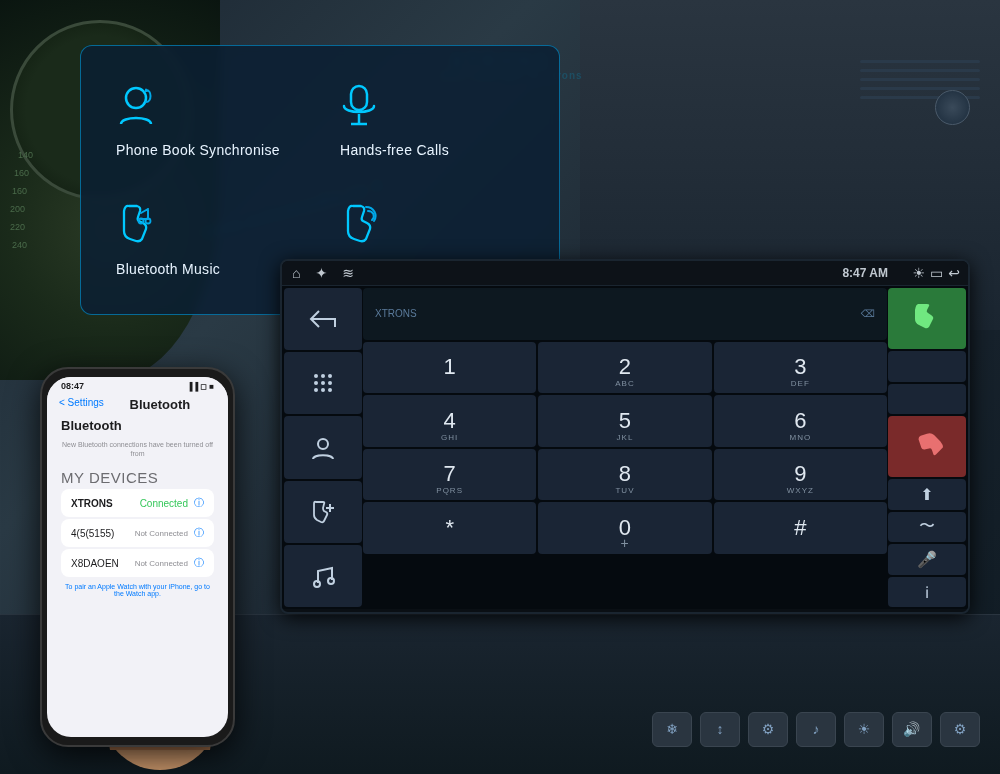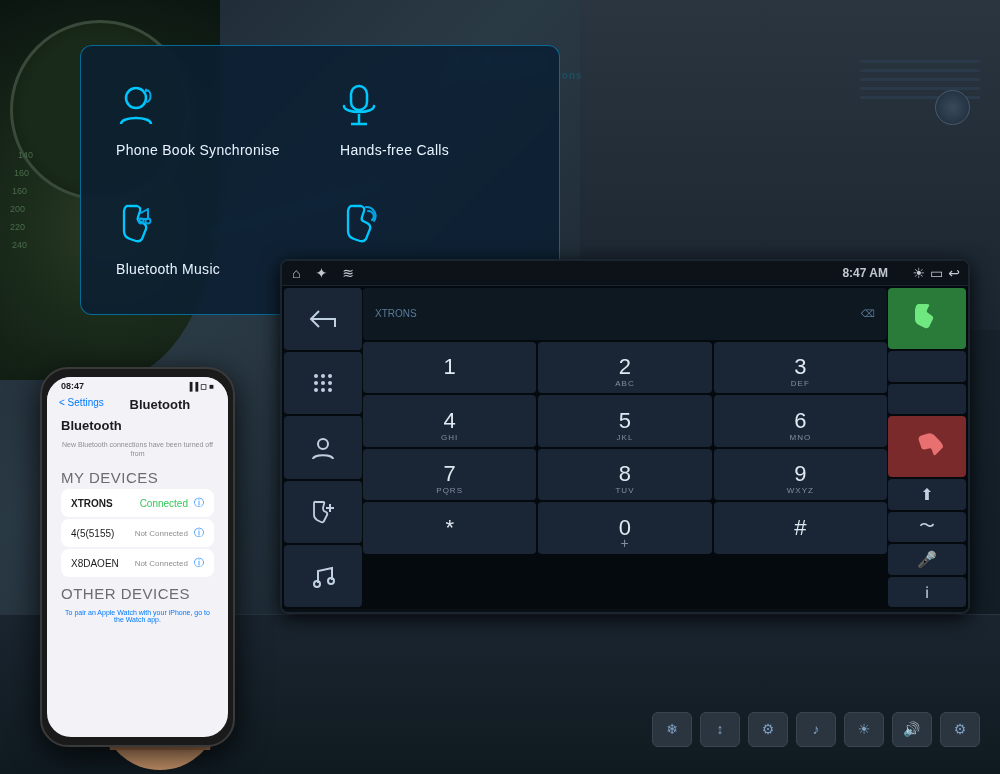--- a/index.html
+++ b/index.html
@@ -647,23 +647,20 @@
           </div>
           <div class="phone-list-item">
             <span>X8DAOEN</span>
             <span style="display:flex;align-items:center;gap:2px;">
               <span class="phone-not-connected">Not Connected</span>
               <span class="phone-info-btn">ⓘ</span>
             </span>
           </div>
         </div>
 
-        <div class="phone-bluetooth-section">
-          <div class="phone-section-header">OTHER DEVICES</div>
-        </div>
         <div class="phone-link">
           <span style="font-size:7px;color:#007aff;padding:4px 14px;display:block;">To pair an Apple Watch with your iPhone, go to the Watch app.</span>
         </div>
       </div>
     </div>
   </div>
 
   <div style="position:absolute;bottom:0;left:80px;z-index:4;">
     <svg width="160" height="220" viewBox="0 0 160 220" fill="none">
       <ellipse cx="80" cy="170" rx="55" ry="50" fill="#c8956a"></ellipse>

